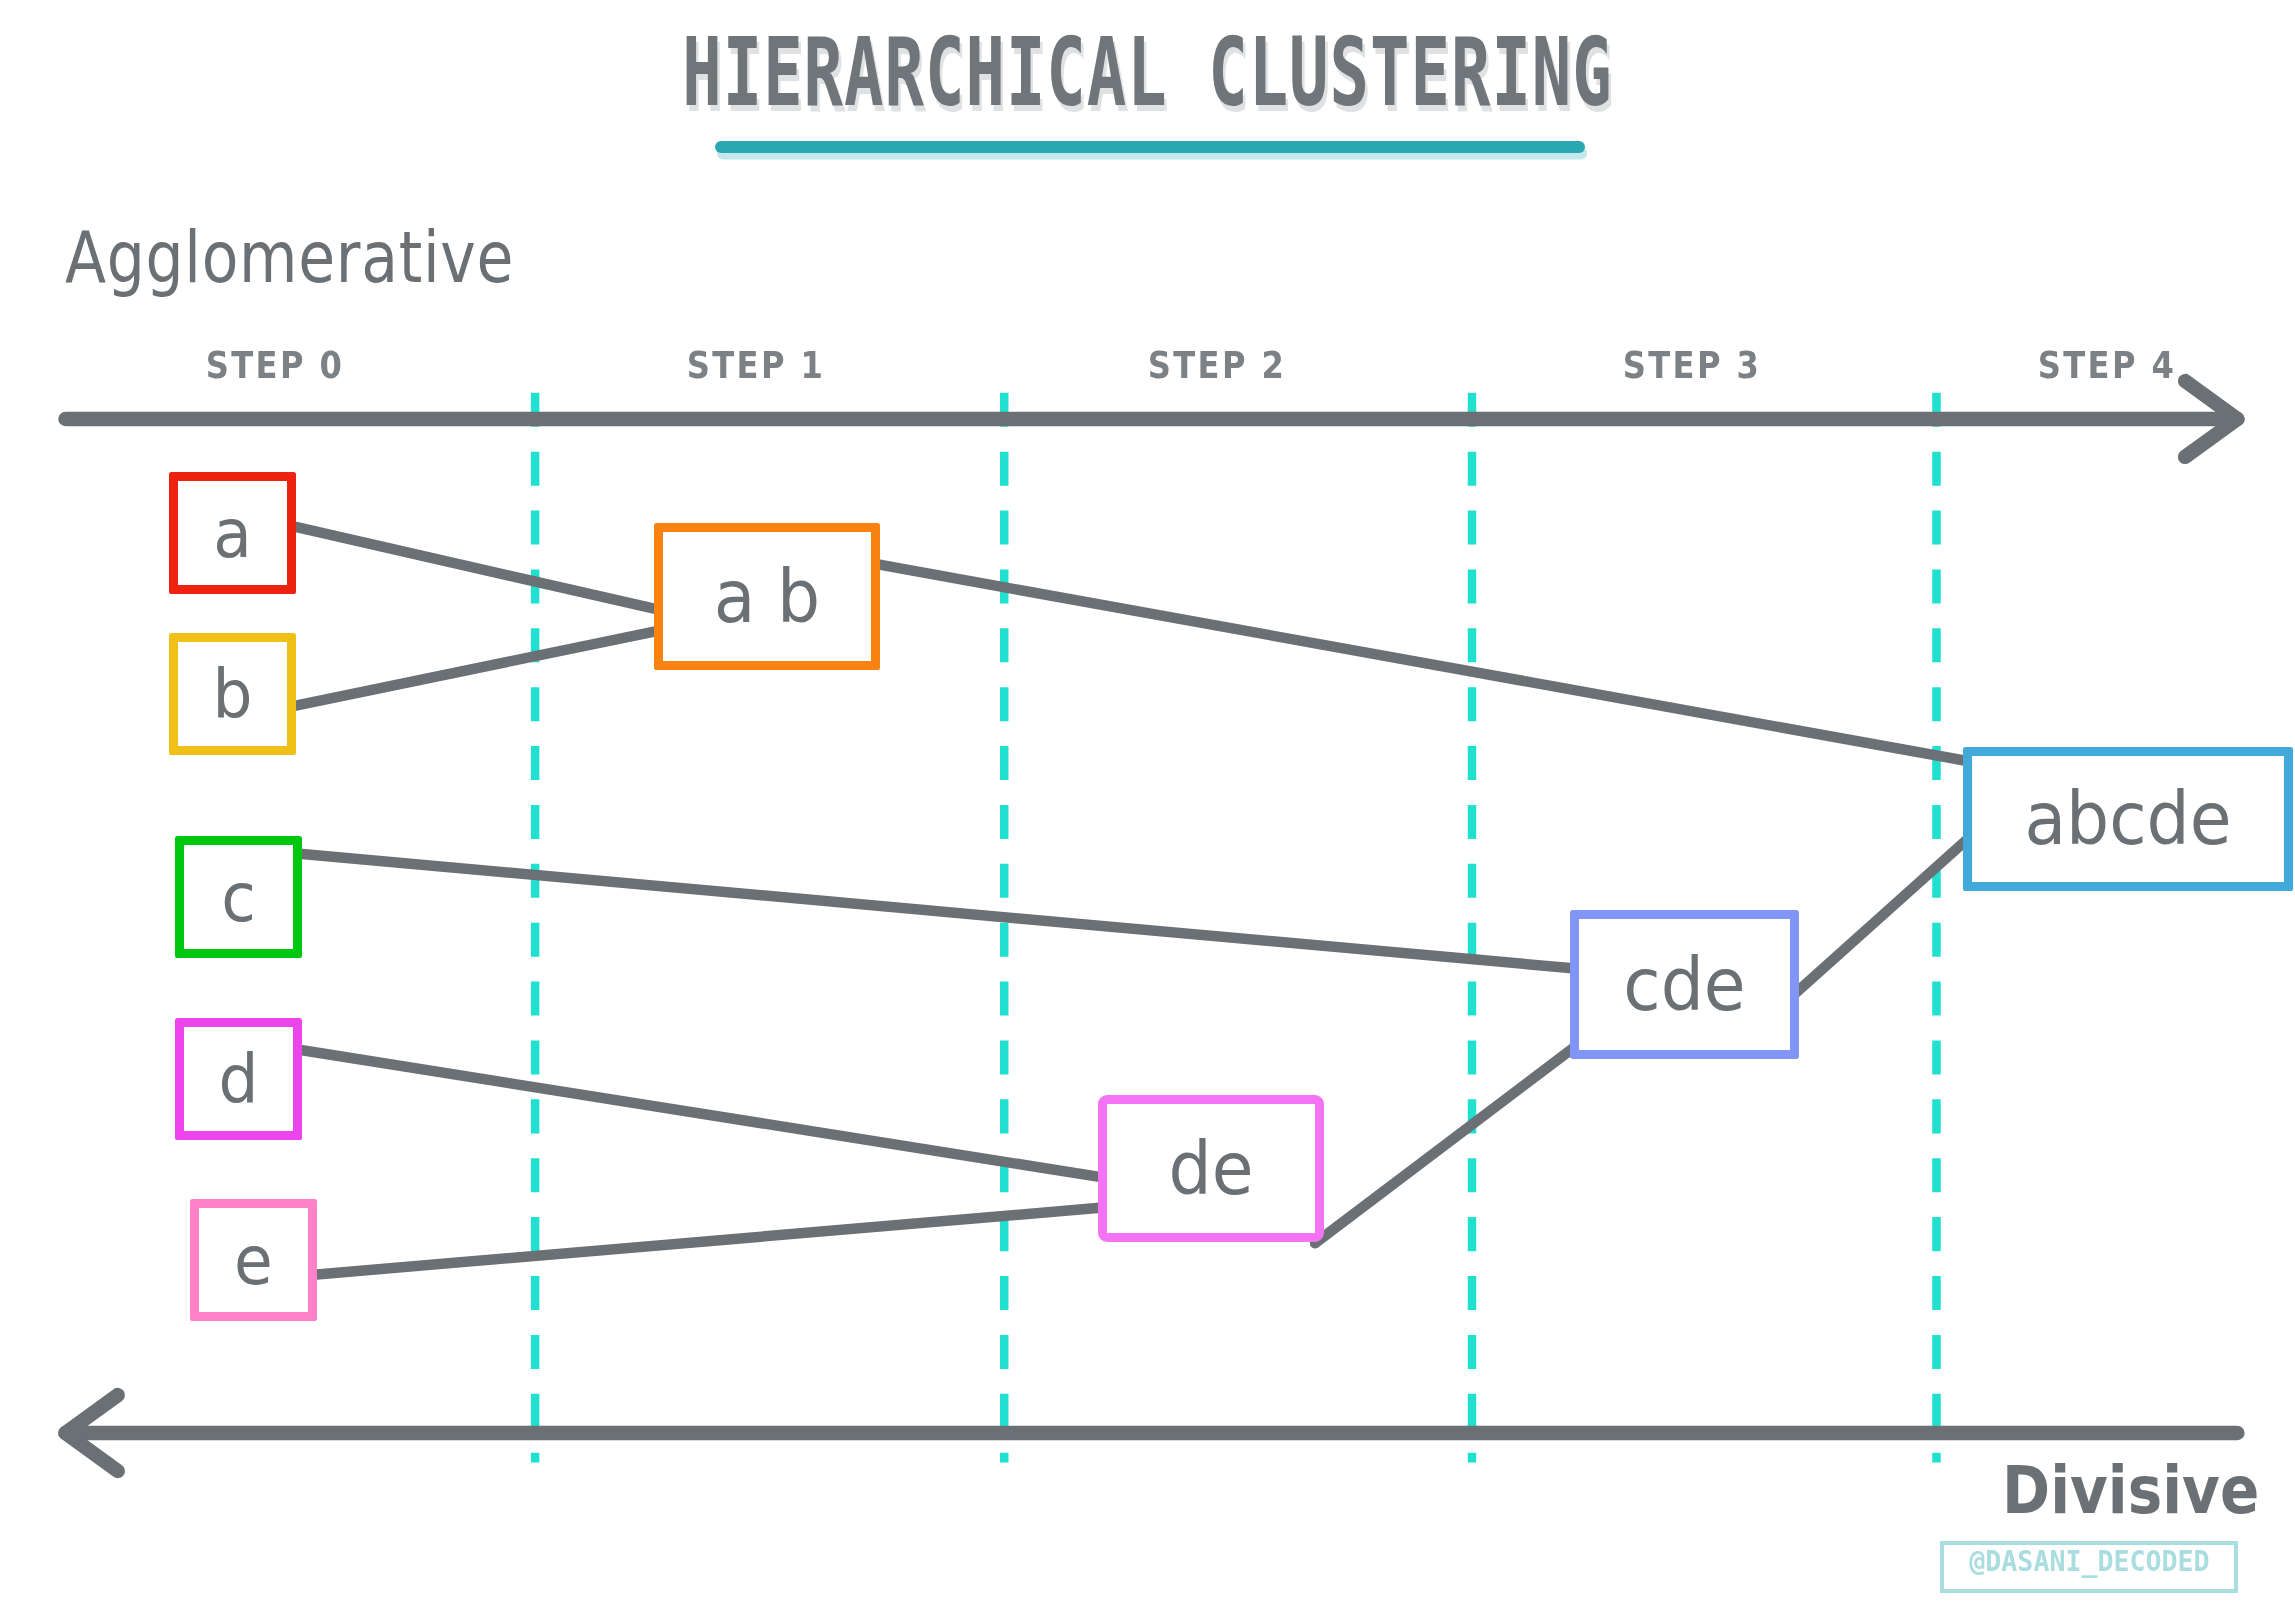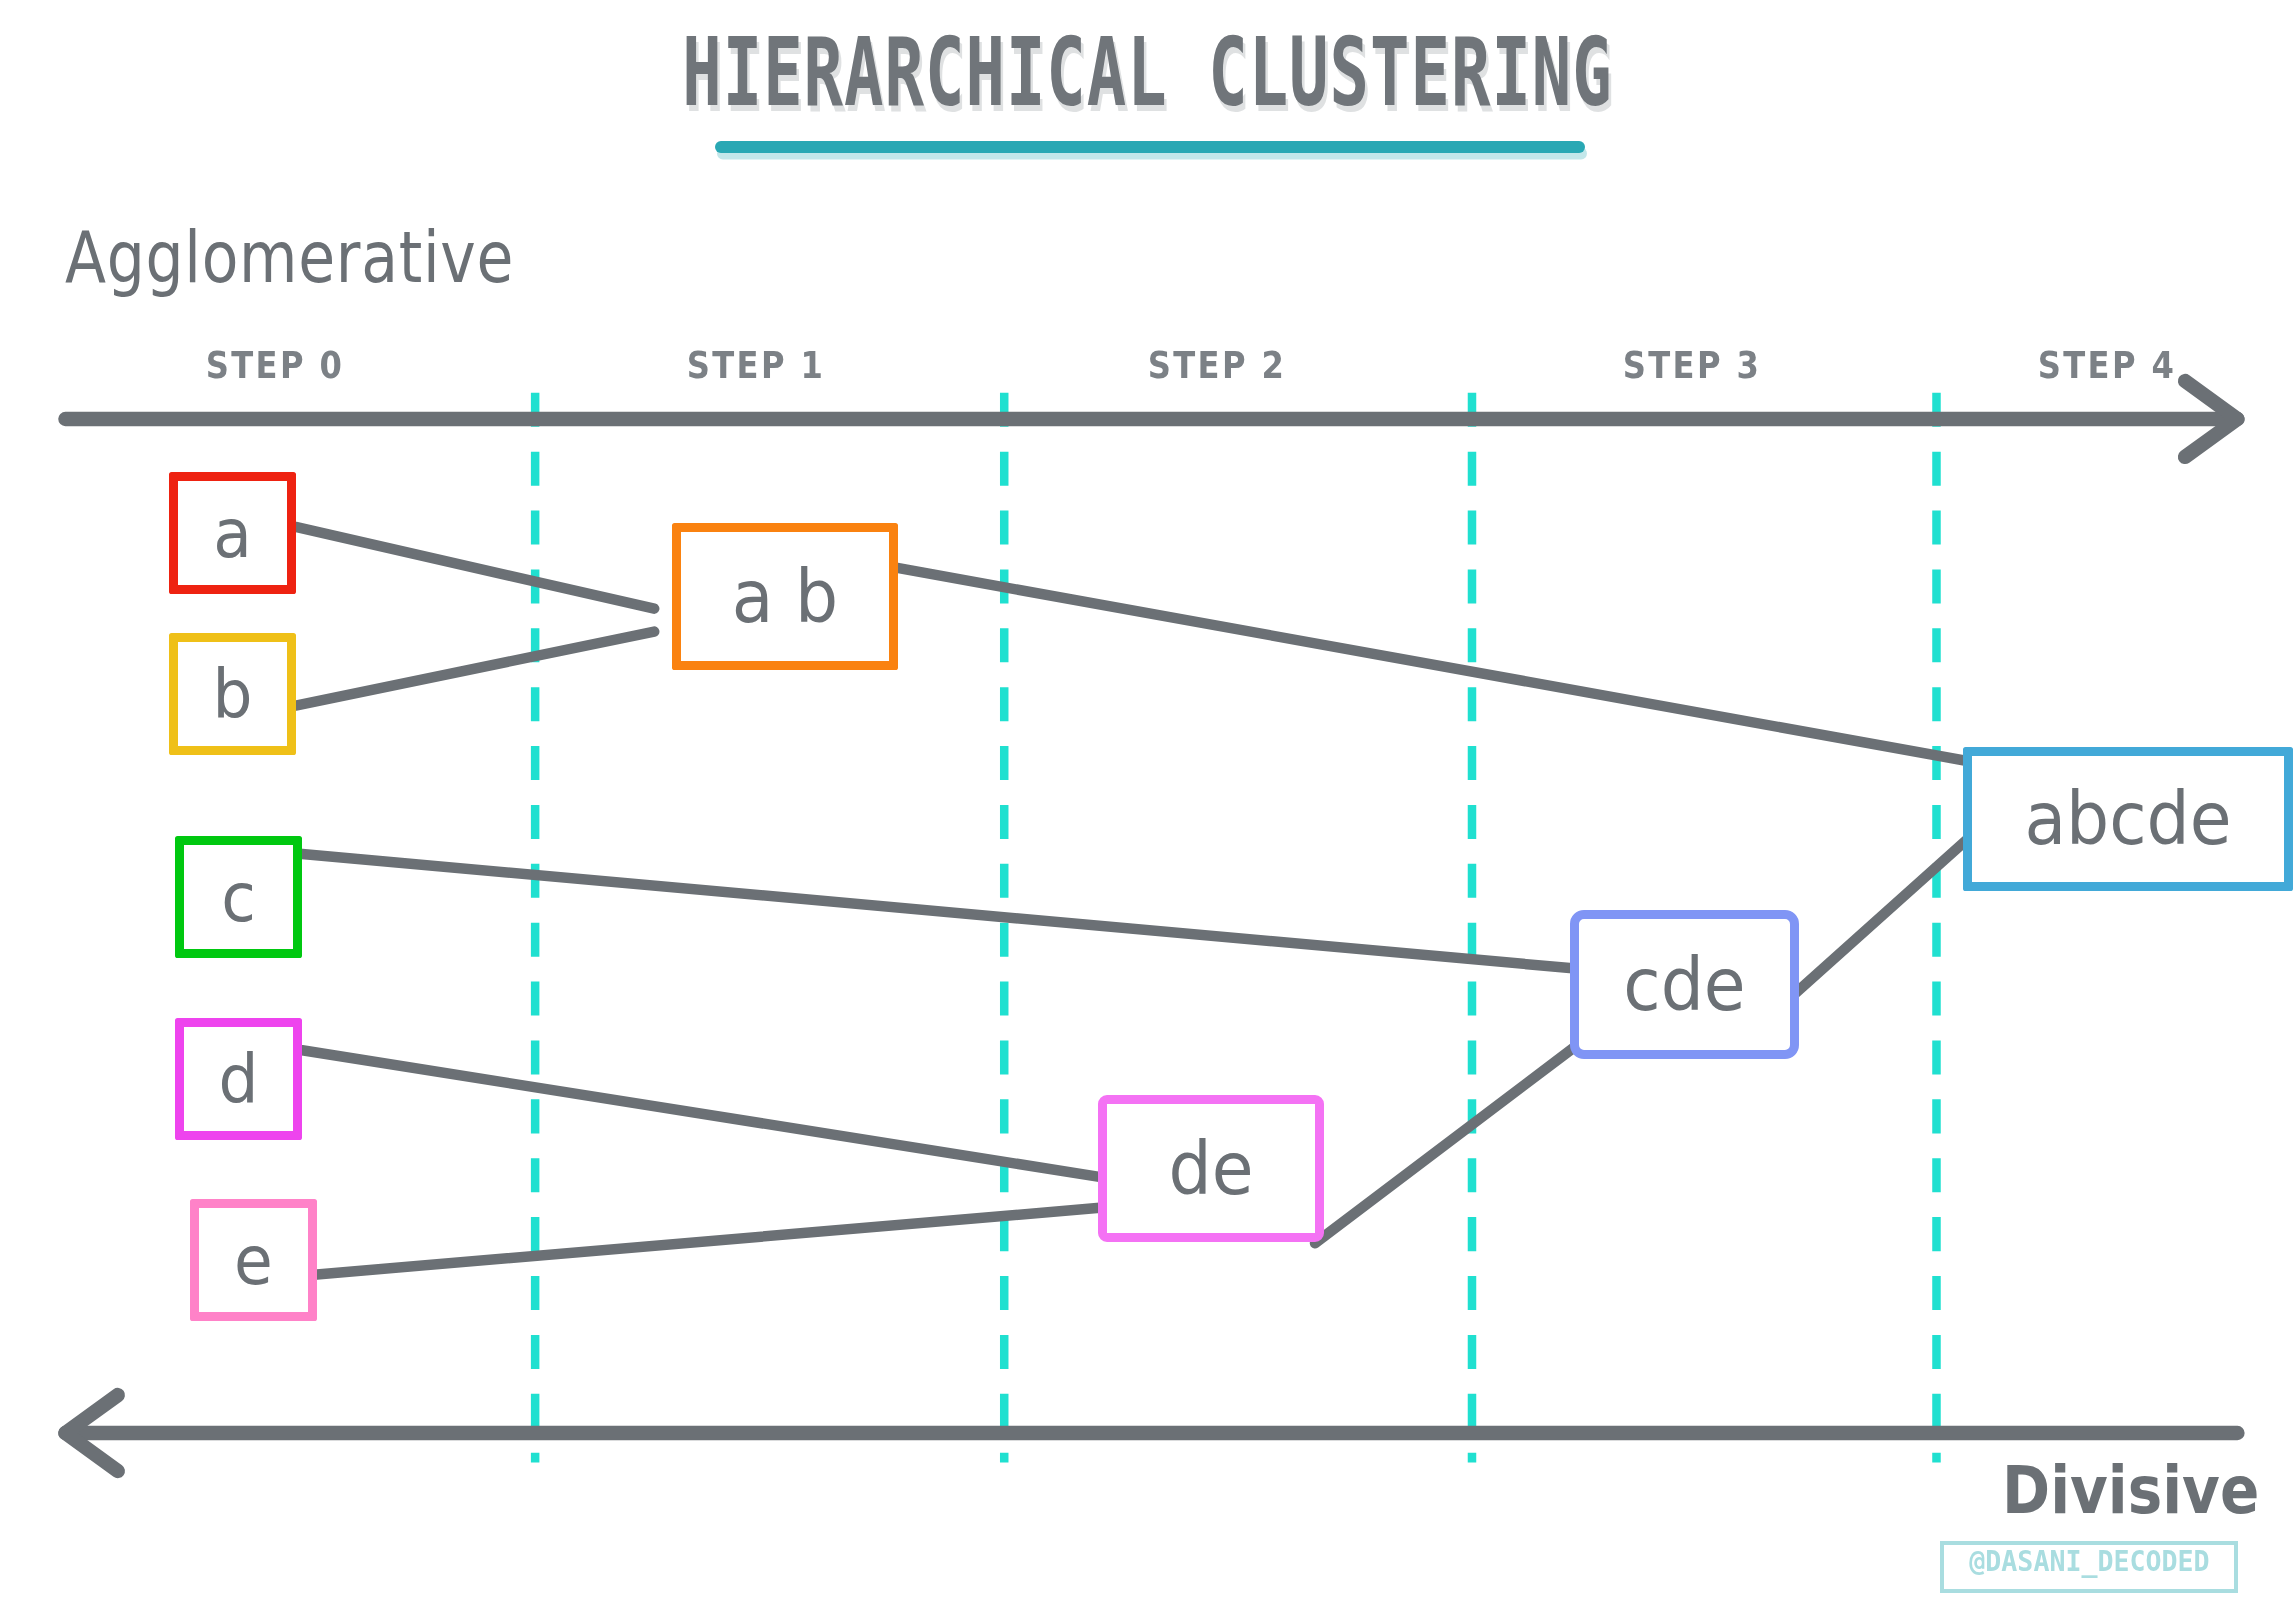--- a/index.html
+++ b/index.html
@@ -196,27 +196,27 @@
       </div>
       <div class="node" style="left: 175px; top: 836px; width: 127px; height: 122px; border-width: 9.8px; border-color: rgb(0, 200, 16); border-radius: 2.6px;">
         <span class="node-label">c</span>
       </div>
       <div class="node" style="left: 175px; top: 1018px; width: 127px; height: 122px; border-width: 9.8px; border-color: rgb(238, 68, 238); border-radius: 2.6px;">
         <span class="node-label">d</span>
       </div>
       <div class="node" style="left: 190px; top: 1199px; width: 127px; height: 122px; border-width: 9.8px; border-color: rgb(255, 130, 200); border-radius: 2.6px;">
         <span class="node-label">e</span>
       </div>
-      <div class="node wide" style="left: 654px; top: 523px; width: 226px; height: 147px; border-width: 9.8px; border-color: rgb(250, 130, 16); border-radius: 2.6px; margin-left: 18px;">
+      <div class="node wide" style="left: 654px; top: 523px; width: 226px; height: 147px; border-width: 9.8px; border-color: rgb(250, 130, 16); border-radius: 2.6px;">
         <span class="node-label">a b</span>
       </div>
       <div class="node wide" style="left: 1098px; top: 1095px; width: 226px; height: 147px; border-width: 9.8px; border-color: rgb(244, 114, 244); border-radius: 9px;">
         <span class="node-label">de</span>
       </div>
-      <div class="node wide" style="left: 1570px; top: 910px; width: 229px; height: 149px; border-width: 9.8px; border-color: rgb(128, 149, 245); border-radius: 14px;">
+      <div class="node wide" style="left: 1570px; top: 910px; width: 229px; height: 149px; border-width: 9.8px; border-color: rgb(128, 149, 245); border-radius: 3px;">
         <span class="node-label">cde</span>
       </div>
       <div class="node wide" style="left: 1963px; top: 717px; width: 330px; height: 144px; border-width: 9.8px; border-color: rgb(66, 169, 216); border-radius: 2.6px; margin-top: 30px;">
         <span class="node-label">abcde</span>
       </div>
     </div>
 
   <div class="watermark">
     <span>@DASANI_DECODED</span>
   </div>

